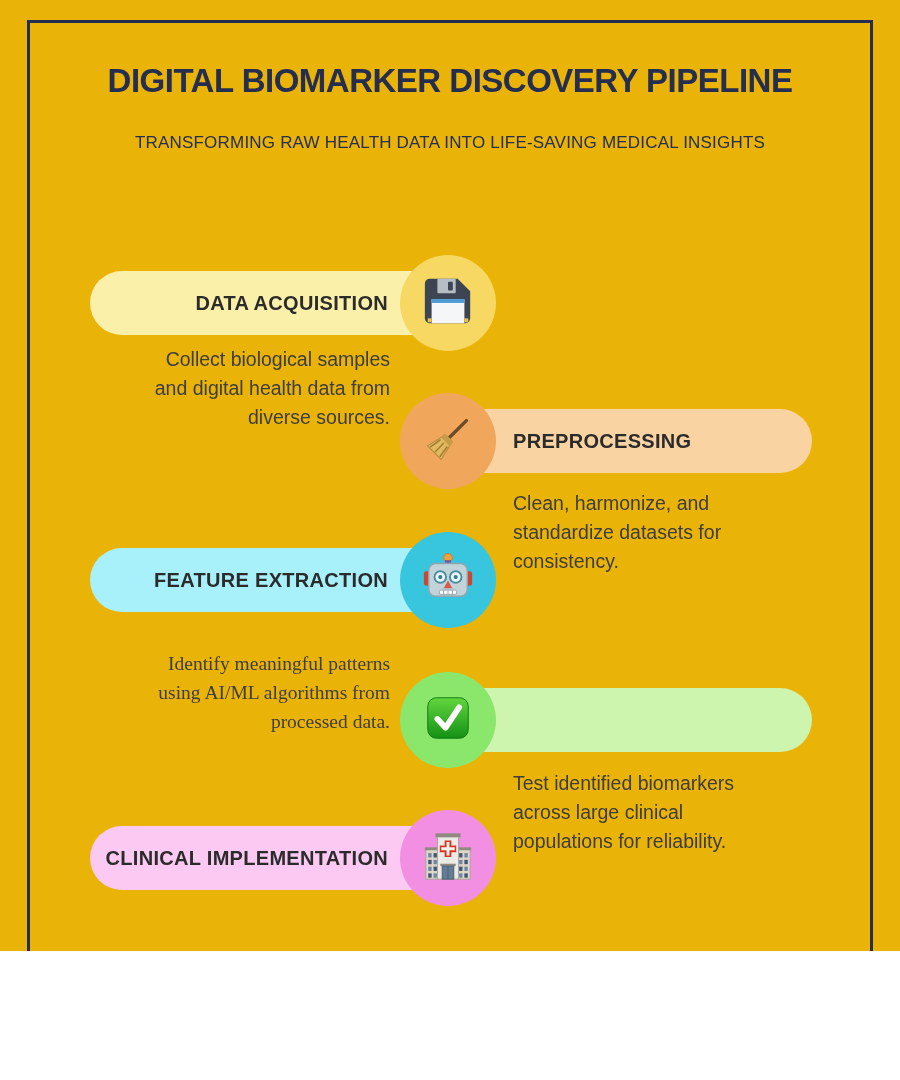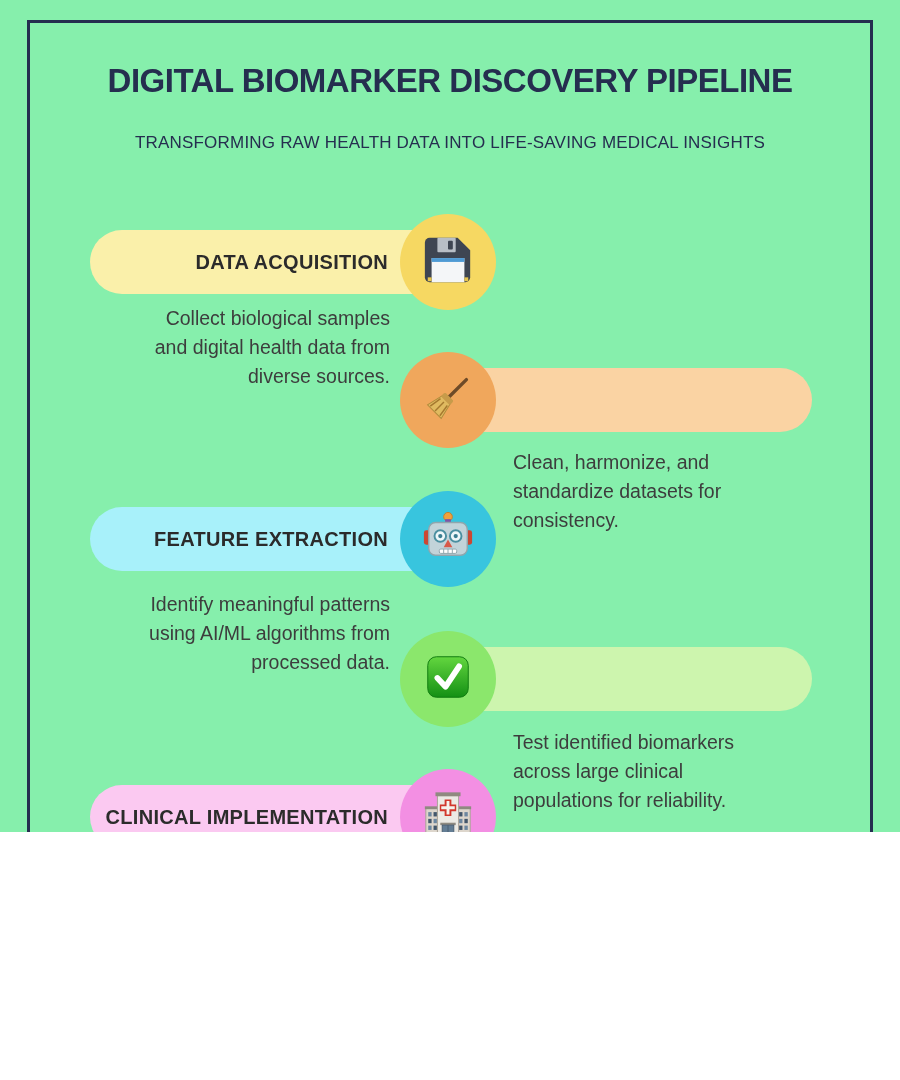--- a/index.html
+++ b/index.html
@@ -1,32 +1,32 @@
 <!DOCTYPE html>
 <html><head>
 <meta charset="utf-8">
 <style>
   html,body { margin:0; padding:0; background:#ffffff; }
   .canvas {
-    position:relative; width:900px; height:832px; background:#86efac;
+    position:relative; width:900px; height:951px; background:#eab308;
     font-family:"Liberation Sans", sans-serif; overflow:hidden;
   }
   .frame {
     position:absolute; left:27px; top:20px; width:846px; height:1036px;
     border:3px solid #252e4f; box-sizing:border-box; pointer-events:none;
   }
   .title {
     position:absolute; left:40px; right:40px; top:62px; text-align:center;
     font-size:33px; font-weight:bold; color:#242e4e; letter-spacing:-0.5px;
   }
   .subtitle {
     position:absolute; left:40px; right:40px; top:133px; text-align:center;
     font-size:17px; color:#242e4e; letter-spacing:0.2px;
   }
-  .stage { position:absolute; inset:0; }
+  .stage { position:absolute; inset:0;margin-top:41px; }
   .pill {
     position:absolute; height:64px; border-radius:32px;
     background:var(--pill-color);
   }
   .circle {
     position:absolute; width:96px; height:96px; border-radius:50%;
     background:var(--circle-color);
     display:flex; align-items:center; justify-content:center;
   }
   .label {
@@ -83,20 +83,21 @@
             <line x1="28" y1="1" x2="28" y2="27" stroke="#6e4b28" stroke-width="3.5" stroke-linecap="round"></line>
             <path d="M23 27 h10 l5 21 H18 Z" fill="#e0ba60" stroke="#b08c3c" stroke-width="1"></path>
             <rect x="21.5" y="26" width="13" height="6" rx="2" fill="#c79b4a"></rect>
             <line x1="23" y1="34" x2="21" y2="47" stroke="#a5792f" stroke-width="1.5"></line>
             <line x1="28" y1="34" x2="28" y2="47" stroke="#a5792f" stroke-width="1.5"></line>
             <line x1="33" y1="34" x2="35" y2="47" stroke="#a5792f" stroke-width="1.5"></line>
           </g>
         </svg>
       </span>
     </div>
+    <div class="label" style="left:513px; top:368px; width:300px;">PREPROCESSING</div>
     <div class="desc" style="left:513px; top:448px; width:310px;">Clean, harmonize, and
 standardize datasets for
 consistency.</div>
   </div>
 
   <div class="stage" style="--pill-color: #a8f1fa; --circle-color: #38c5de;">
     <div class="pill" style="left:90px; top:507px; width:370px;"></div>
     <div class="circle" style="left:400px; top:491px;">
       <span>
         <svg viewBox="0 0 56 56" width="54" height="54">
@@ -111,21 +112,21 @@
           <circle cx="36" cy="27" r="2.2" fill="#3a7d90"></circle>
           <path d="M28 30.5 L23.5 38.5 H32.5 Z" fill="#d85948"></path>
           <rect x="19" y="40.5" width="18" height="4.5" rx="1.5" fill="#fdfdfd" stroke="#8fa6ad" stroke-width="1"></rect>
           <line x1="23.5" y1="40.5" x2="23.5" y2="45" stroke="#8fa6ad" stroke-width="1"></line>
           <line x1="28" y1="40.5" x2="28" y2="45" stroke="#8fa6ad" stroke-width="1"></line>
           <line x1="32.5" y1="40.5" x2="32.5" y2="45" stroke="#8fa6ad" stroke-width="1"></line>
         </svg>
       </span>
     </div>
     <div class="label align-right" style="left:90px; top:507px; width:298px;">FEATURE EXTRACTION</div>
-    <div class="desc align-right" style="left:95px; top:590px; width:295px;">Identify meaningful patterns
+    <div class="desc align-right" style="left:95px; top:608px; width:295px;font-family:Liberation Serif, serif;">Identify meaningful patterns
 using AI/ML algorithms from
 processed data.</div>
   </div>
 
   <div class="stage" style="--pill-color: #cdf5ae; --circle-color: #8be76c;">
     <div class="pill" style="left:436px; top:647px; width:376px;"></div>
     <div class="circle" style="left:400px; top:631px;">
       <span>
         <svg viewBox="0 0 56 56" width="54" height="54">
           <defs>

